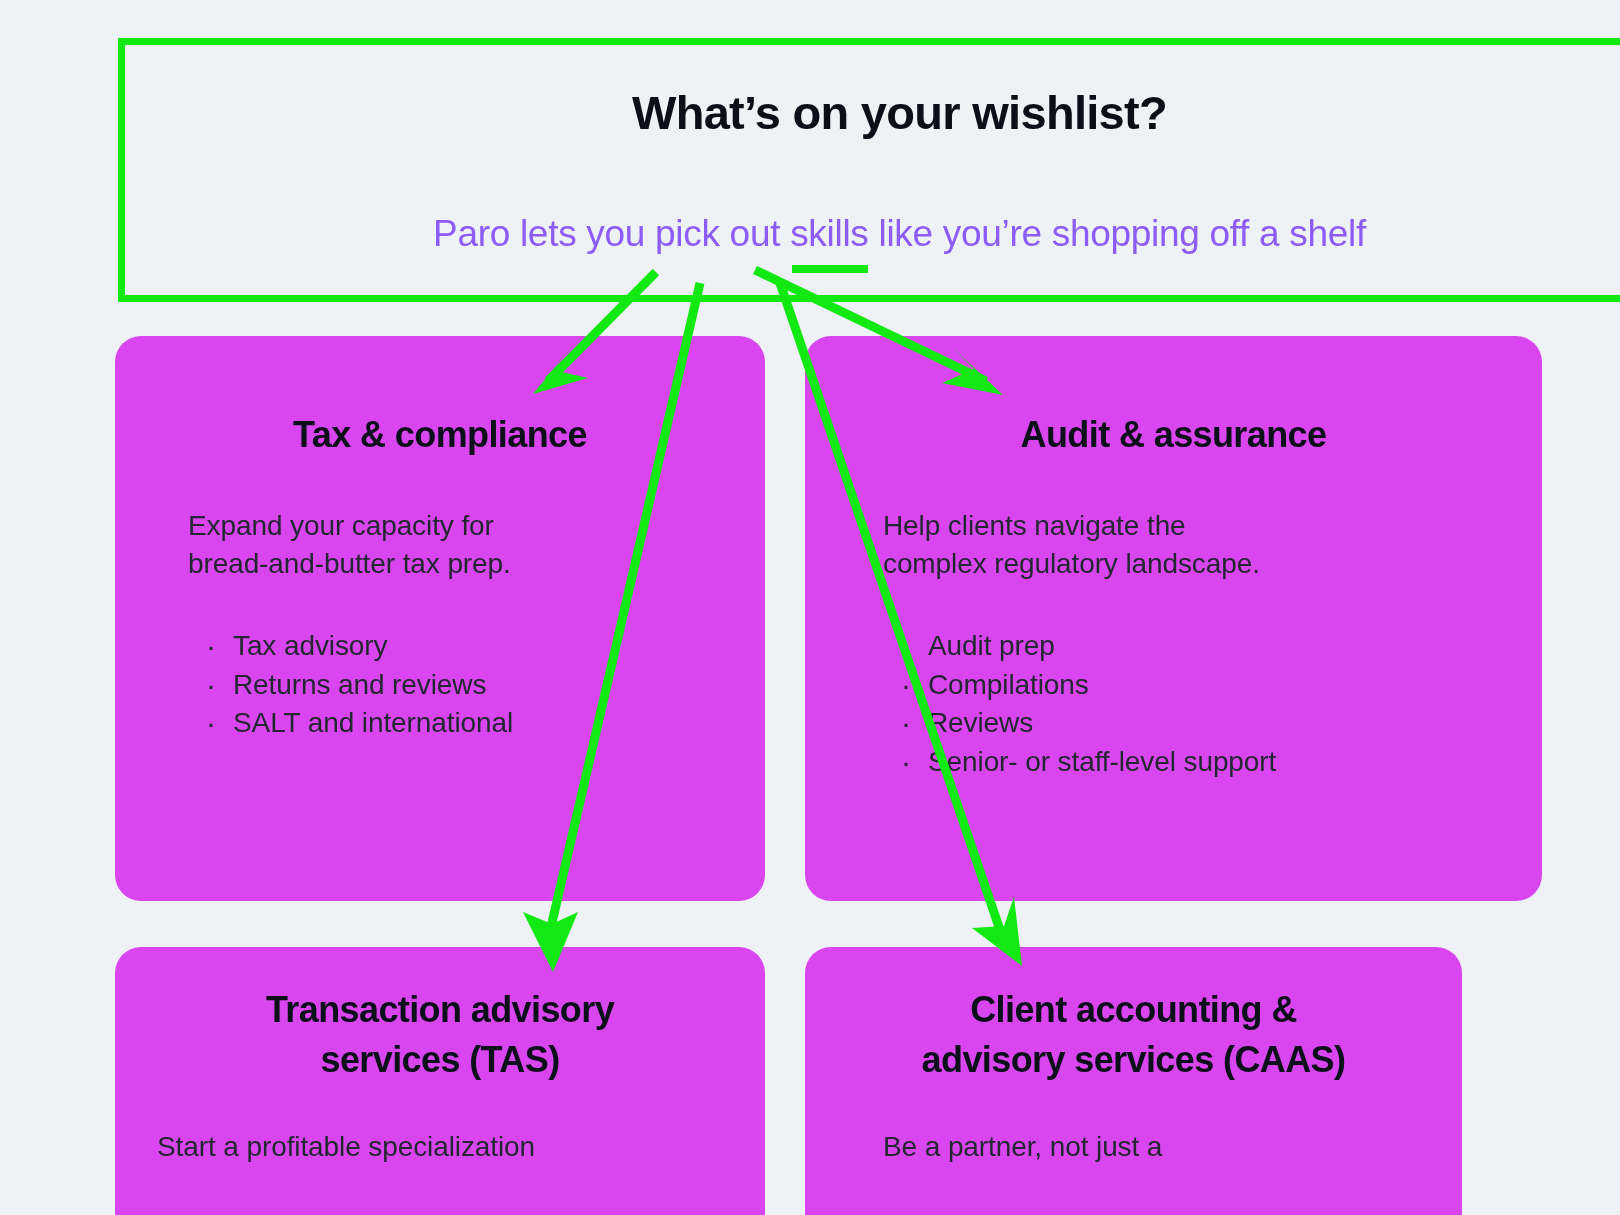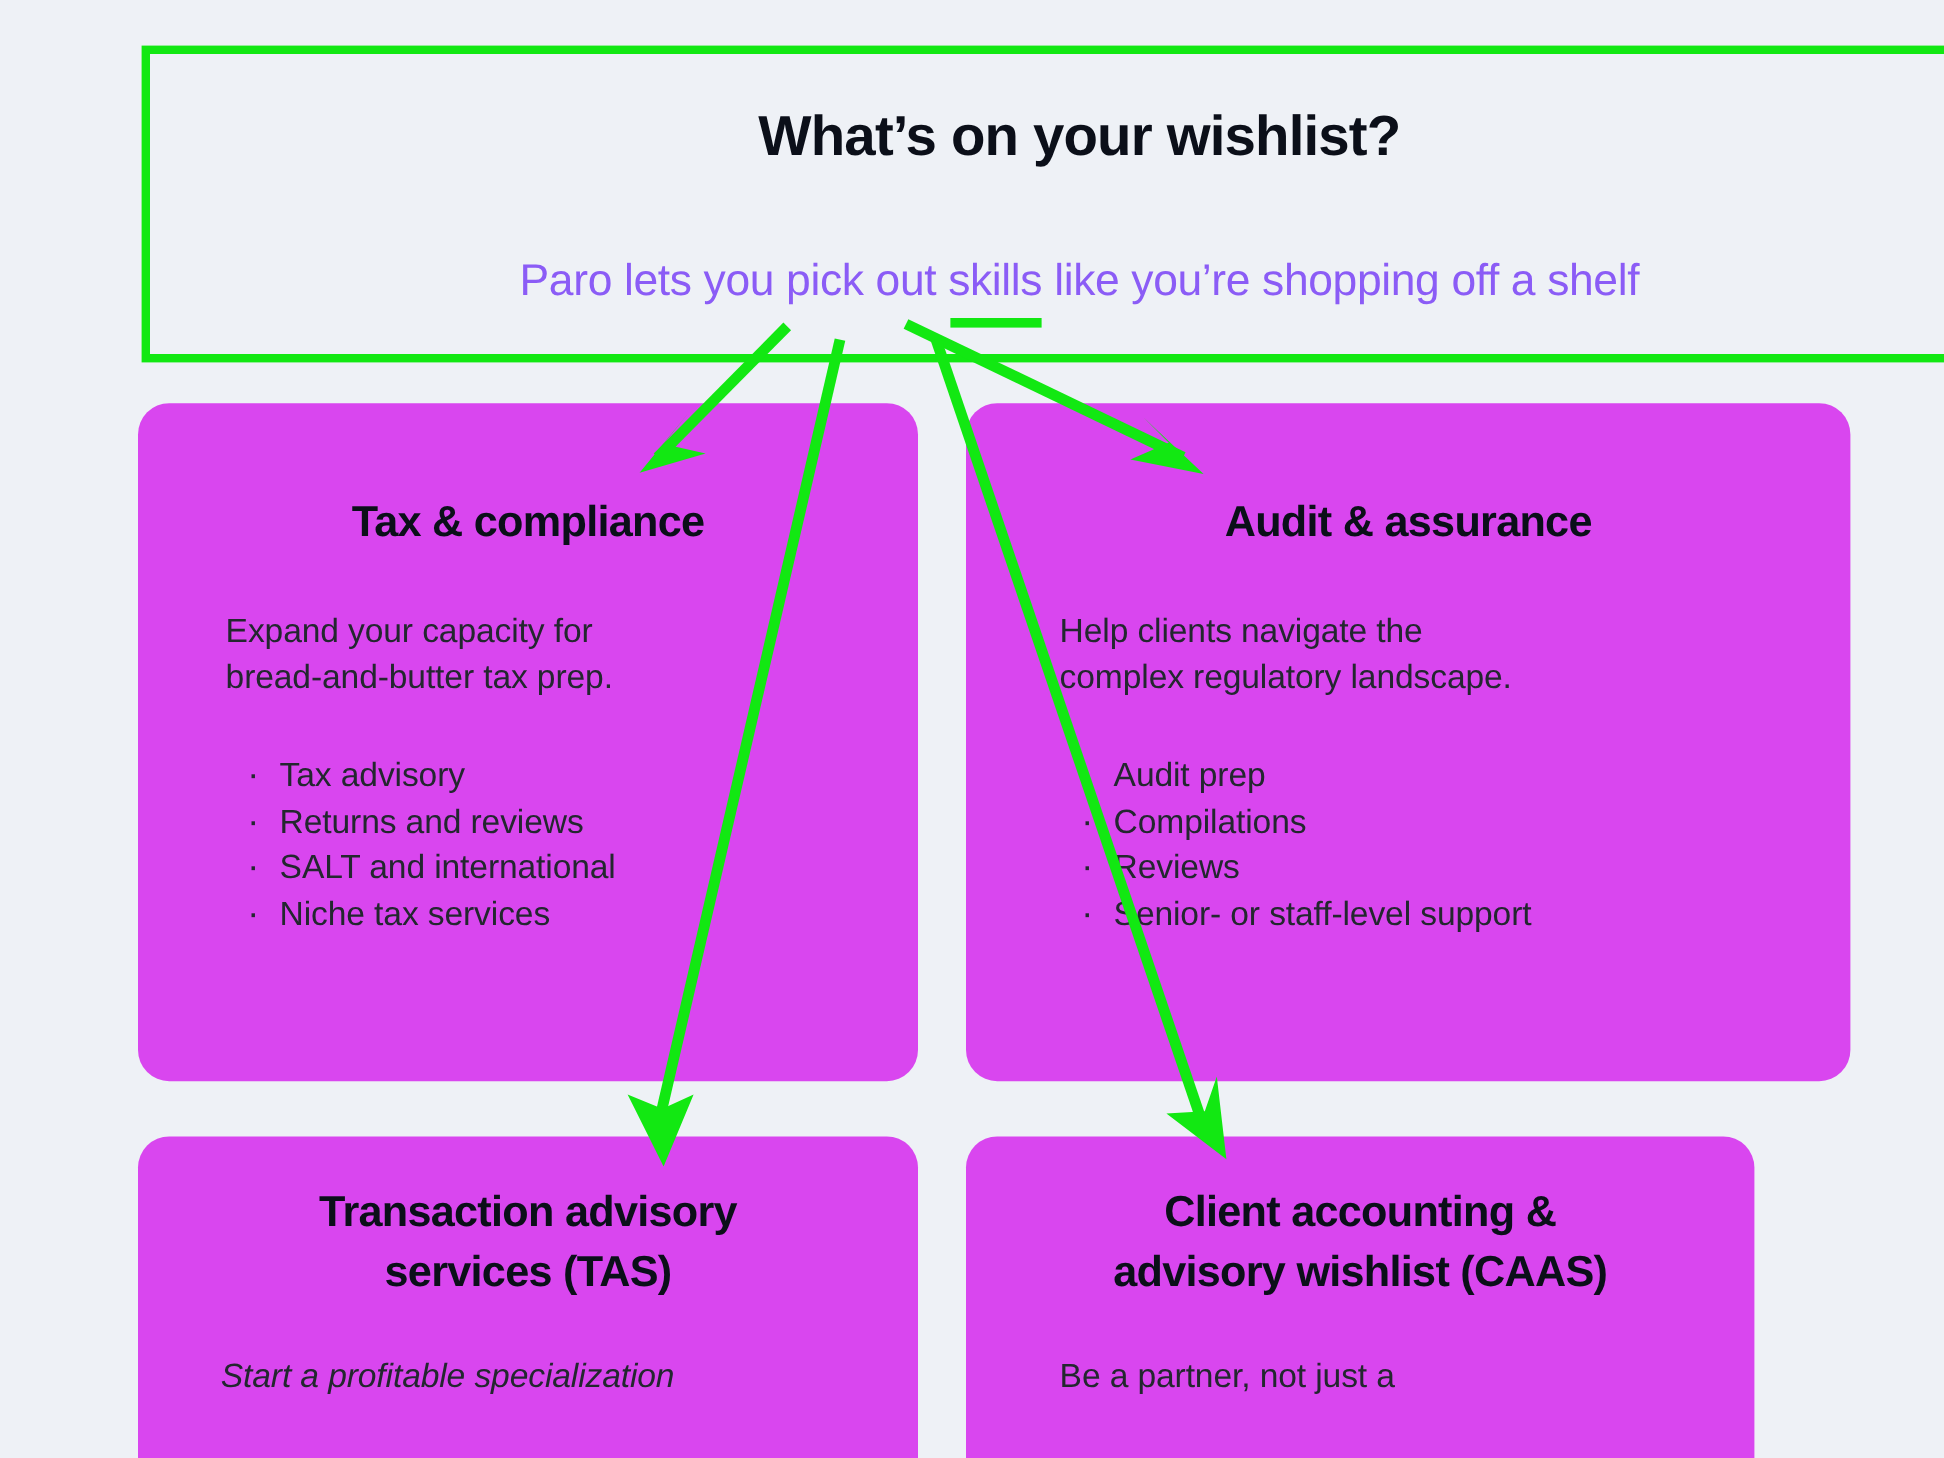--- a/index.html
+++ b/index.html
@@ -99,21 +99,21 @@
 
   .card-body {
     font-size: 28px;
     font-weight: 400;
     color: #23272f;
     line-height: 1.38;
     letter-spacing: -0.1px;
   }
   .card-tl .card-body { margin: 47px 0 0 73px; }
   .card-tr .card-body { margin: 47px 0 0 78px; }
-  .card-bl .card-body { margin: 44px 0 0 69px; font-style: italic; }
+  .card-bl .card-body { margin: 44px 0 0 42px; }
   .card-br .card-body { margin: 44px 0 0 78px; }
 
   .card-list {
     list-style: none;
     margin: 0;
     padding: 0;
     font-size: 28px;
     font-weight: 400;
     color: #23272f;
     line-height: 1.38;
@@ -161,21 +161,20 @@
   <div class="card card-tl">
     <div class="card-title">Tax &amp; compliance</div>
     <div class="card-body">
       <div>Expand your capacity for</div>
       <div>bread-and-butter tax prep.</div>
     </div>
     <ul class="card-list">
       <li>Tax advisory</li>
       <li>Returns and reviews</li>
       <li>SALT and international</li>
-      <li>Niche tax services</li>
     </ul>
   </div>
 
   <div class="card card-tr">
     <div class="card-title">Audit &amp; assurance</div>
     <div class="card-body">
       <div>Help clients navigate the</div>
       <div>complex regulatory landscape.</div>
     </div>
     <ul class="card-list">
@@ -192,21 +191,21 @@
       <div>services (TAS)</div>
     </div>
     <div class="card-body">
       <div>Start a profitable specialization</div>
     </div>
   </div>
 
   <div class="card card-br">
     <div class="card-title">
       <div>Client accounting &amp;</div>
-      <div>advisory wishlist (CAAS)</div>
+      <div>advisory services (CAAS)</div>
     </div>
     <div class="card-body">
       <div>Be a partner, not just a</div>
     </div>
   </div>
 
   <svg id="arrow-layer" viewBox="0 0 1620 1215">
 
     <g>
       <line x1="656" y1="272" x2="548" y2="381" stroke="#12e812" stroke-width="9" stroke-linecap="butt"></line>

